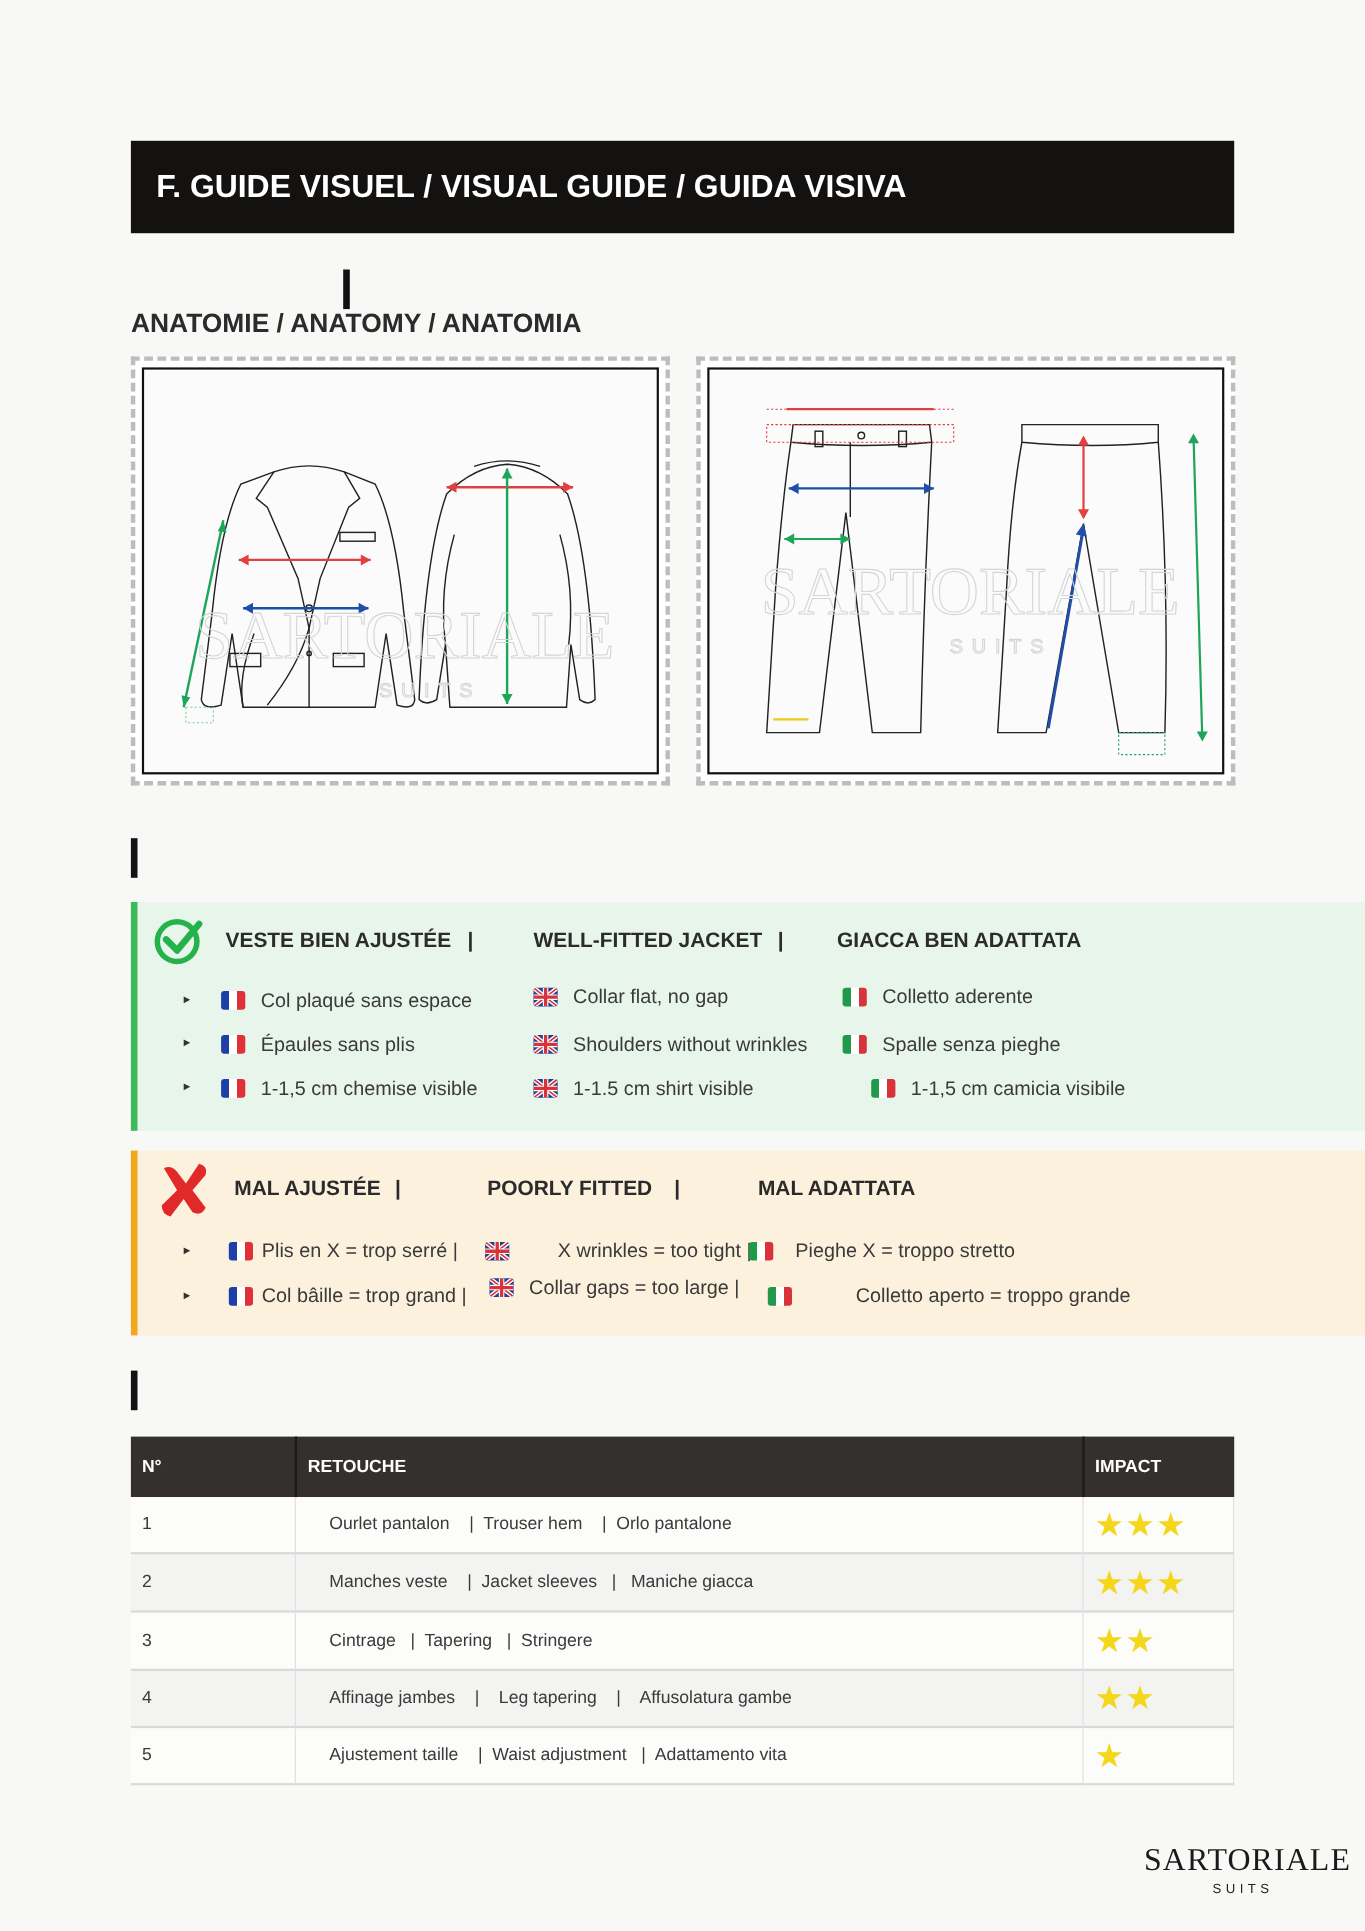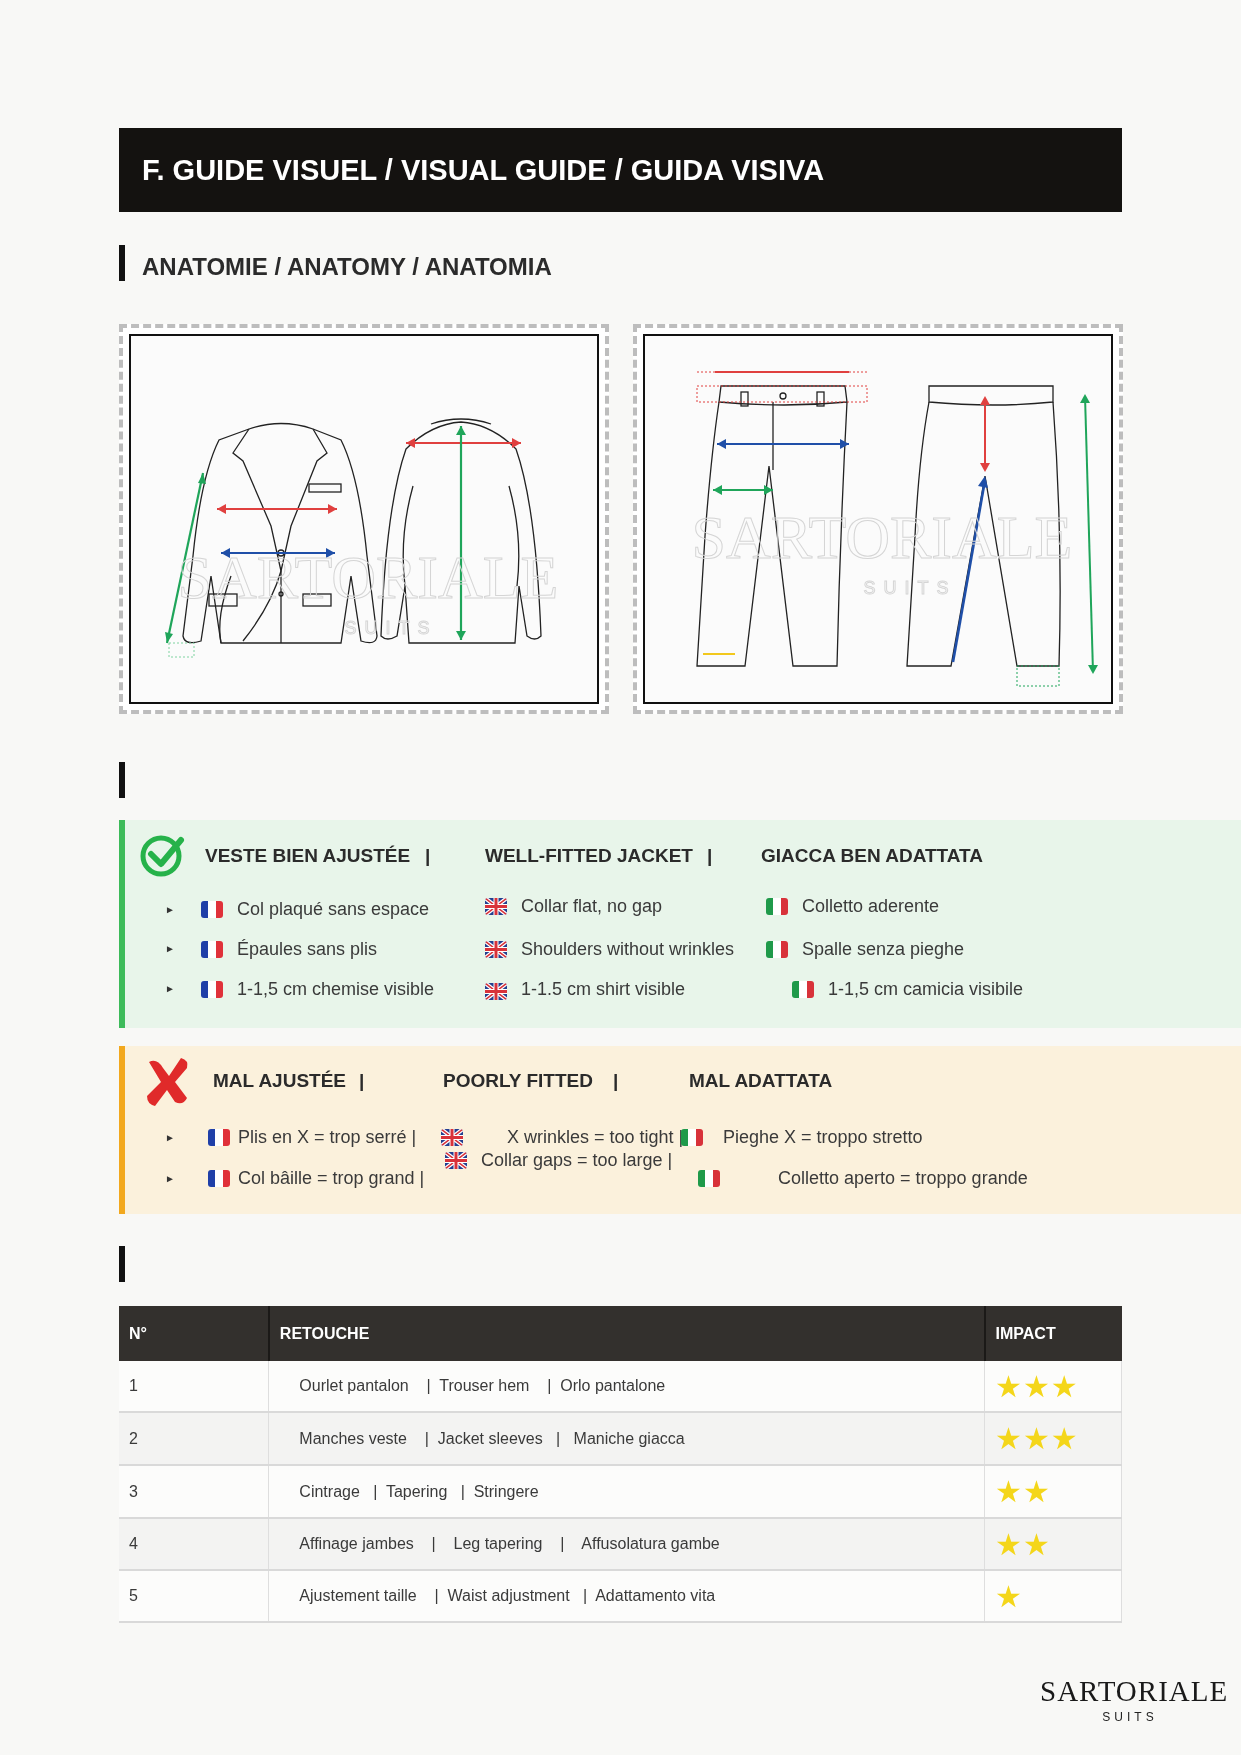--- a/index.html
+++ b/index.html
@@ -2,21 +2,21 @@
 <html><head>
 <meta charset="utf-8">
 <style>
   html,body{margin:0;padding:0;}
   body{width:1241px;height:1755px;position:relative;overflow:hidden;
        background:#f8f8f6;font-family:"Liberation Sans", sans-serif;color:#2b2b2b;}
   .abs{position:absolute;}
   .title-bar{left:119px;top:128px;width:1003px;height:84px;background:#141210;
        display:flex;align-items:center;box-sizing:border-box;padding-left:23px;}
   .title-bar span{color:#fff;font-weight:bold;font-size:29px;letter-spacing:0px;}
-  .sec-head{left:119px;display:flex;align-items:flex-end;}
+  .sec-head{left:119px;display:flex;align-items:center;flex-direction:column;}
   .sec-head .bar{width:6px;height:36px;background:#111;margin-right:17px;}
   .sec-head span{font-weight:bold;font-size:24px;color:#2b2b2b;}
   .panel{box-sizing:border-box;border:4px dashed #bdbdbd;background:#fff;padding:6px;}
   .panel .inner{width:100%;height:100%;border:2px solid #111;box-sizing:border-box;position:relative;background:#fbfbfb;overflow:hidden;}
   .panel svg{position:absolute;left:0;top:0;}
   .fitbox{left:119px;width:1213px;box-sizing:border-box;}
   .good{top:820px;height:208px;background:#e8f5ea;border-left:6px solid #3dbb5a;}
   .bad{top:1046px;height:168px;background:#fbf1dc;border-left:6px solid #f2a81d;}
   .hdr{position:absolute;font-weight:bold;font-size:19px;color:#2b2b2b;white-space:nowrap;}
   .item{position:absolute;font-size:18px;color:#3a3a3a;white-space:nowrap;display:flex;align-items:center;}
@@ -196,21 +196,21 @@
   <div class="item" style="left:641px;top:119px;">
       <span class="flag it"></span>
       <span>Spalle senza pieghe</span>
     </div>
 
   <span class="bullet" style="left:40px;top:163px;">►</span>
   <div class="item" style="left:76px;top:159px;">
       <span class="flag fr"></span>
       <span>1-1,5 cm chemise visible</span>
     </div>
-  <div class="item" style="left:360px;top:159px;align-items:flex-end;">
+  <div class="item" style="left:360px;top:159px;">
       <span class="flag uk">
         <svg width="22" height="17" viewBox="0 0 22 17">
           <path d="M0 0L22 17M22 0L0 17" stroke="#fff" stroke-width="4"></path>
           <path d="M0 0L22 17M22 0L0 17" stroke="#d8323a" stroke-width="1.5"></path>
           <path d="M11 0V17M0 8.5H22" stroke="#fff" stroke-width="5"></path>
           <path d="M11 0V17M0 8.5H22" stroke="#d8323a" stroke-width="3"></path>
         </svg>
       </span>
       <span>1-1.5 cm shirt visible</span>
     </div>
@@ -249,21 +249,21 @@
   <div class="item" style="left:556px;top:81px;">
       <span class="flag it" style="margin-right:20px;"></span>
       <span>Pieghe X = troppo stretto</span>
     </div>
 
   <span class="bullet" style="left:40px;top:127px;">►</span>
   <div class="item" style="left:83px;top:122px;">
       <span class="flag fr" style="margin-right:8px;"></span>
       <span>Col bâille = trop grand |</span>
     </div>
-  <div class="item" style="left:320px;top:104px;">
+  <div class="item" style="left:320px;top:114px;">
       <span class="flag uk">
         <svg width="22" height="17" viewBox="0 0 22 17">
           <path d="M0 0L22 17M22 0L0 17" stroke="#fff" stroke-width="4"></path>
           <path d="M0 0L22 17M22 0L0 17" stroke="#d8323a" stroke-width="1.5"></path>
           <path d="M11 0V17M0 8.5H22" stroke="#fff" stroke-width="5"></path>
           <path d="M11 0V17M0 8.5H22" stroke="#d8323a" stroke-width="3"></path>
         </svg>
       </span>
       <span>Collar gaps = too large |</span>
     </div>

